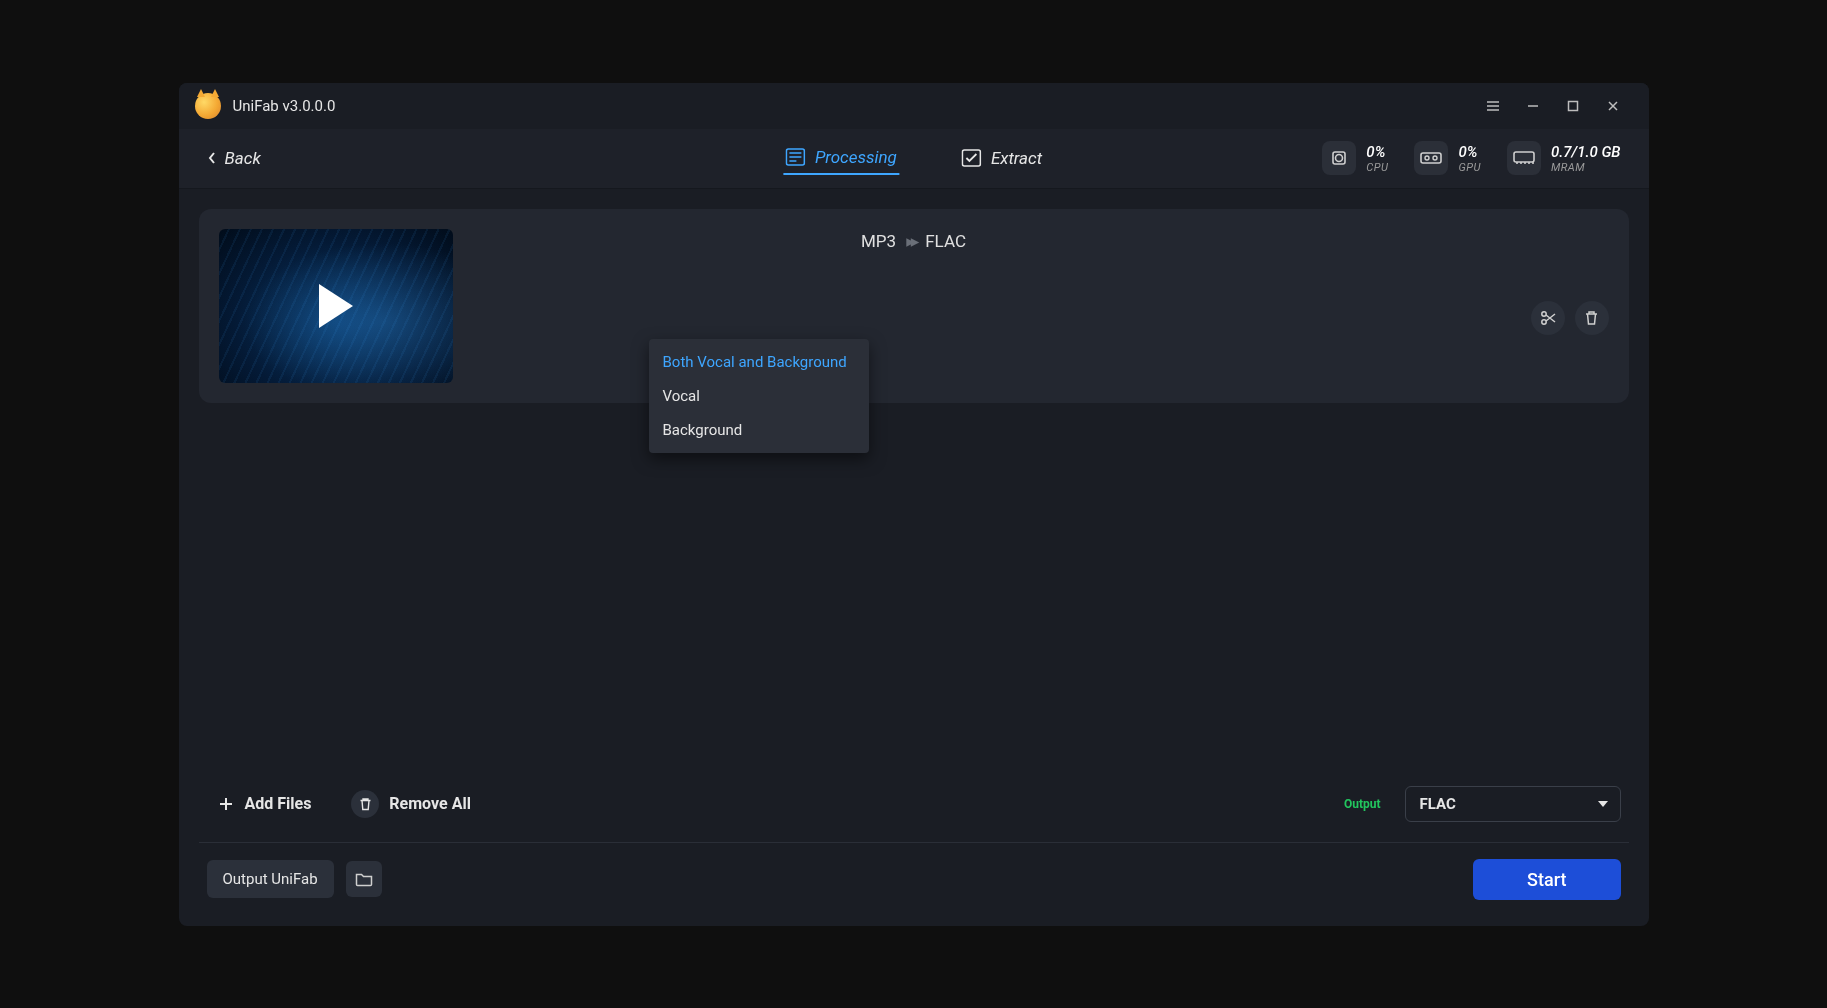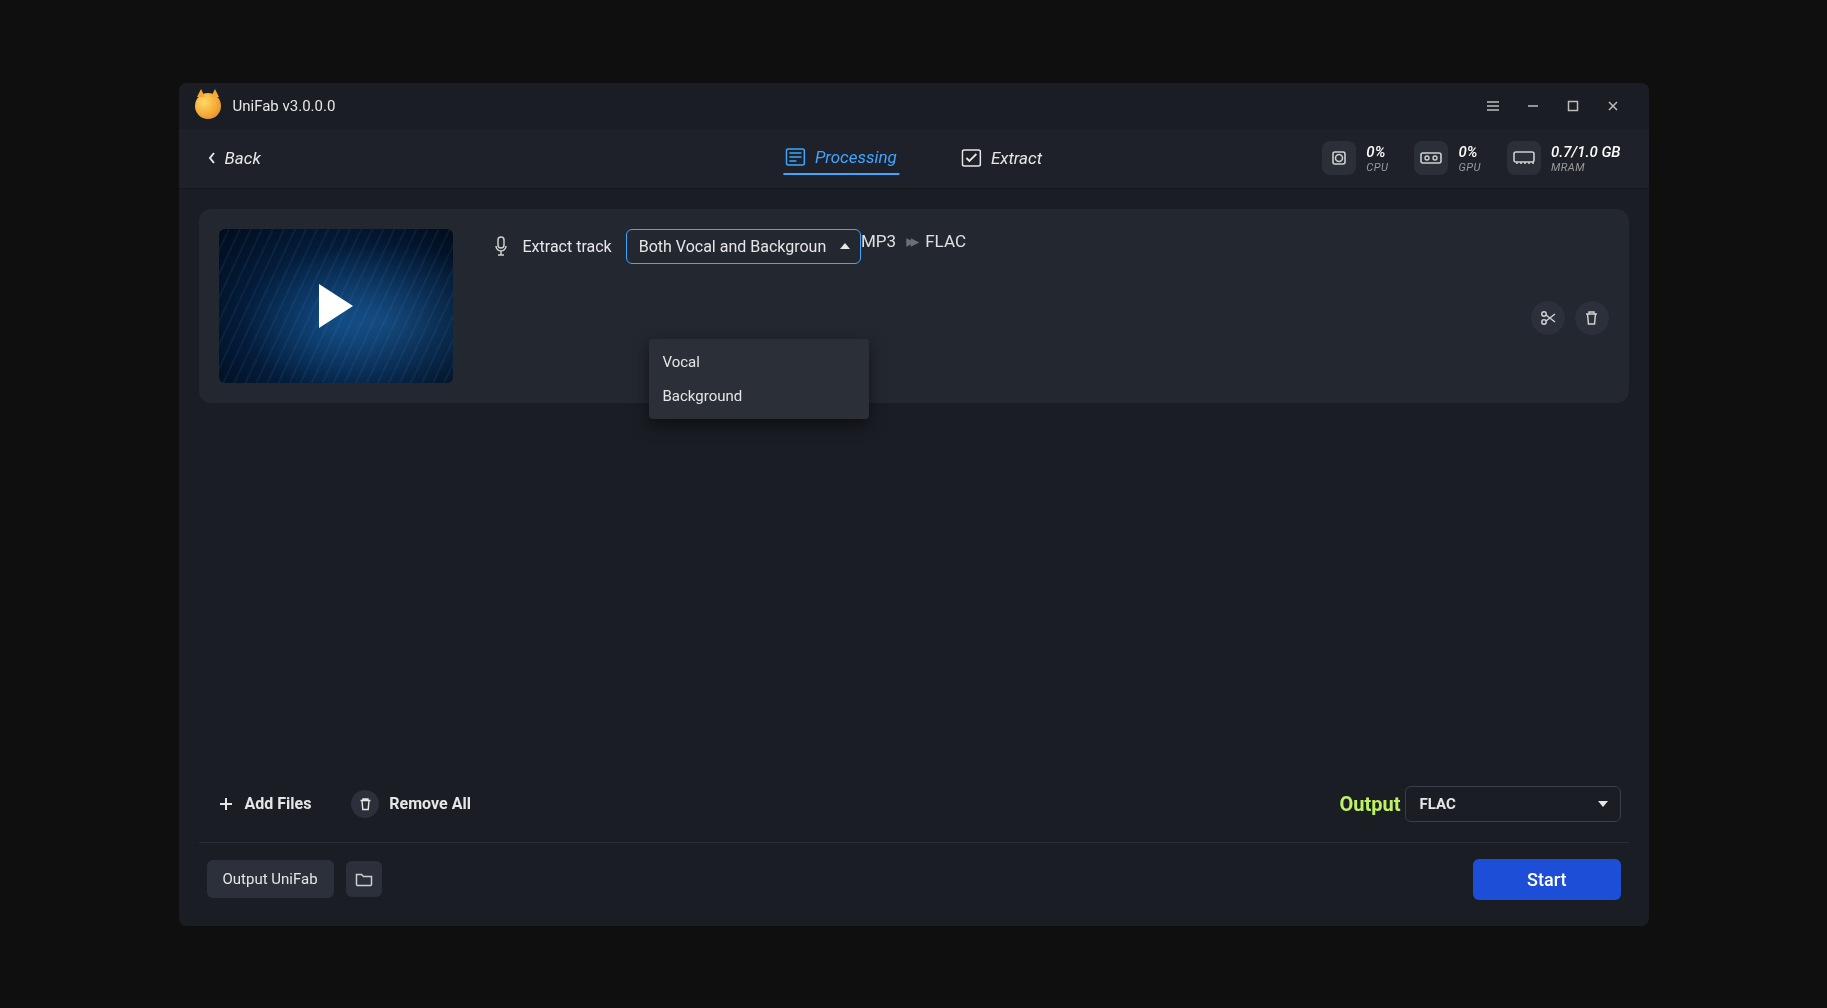--- a/index.html
+++ b/index.html
@@ -213,21 +213,21 @@
     padding: 6px 10px;
     cursor: pointer;
     border-radius: 6px;
   }
   .tool + .tool { margin-left: 20px; }
   .tool .circ {
     width: 28px; height: 28px; border-radius: 50%;
     background: #2b303a;
     display: flex; align-items: center; justify-content: center;
   }
-  .output-lbl { margin-left: auto; font-size: 20px; color: #bef264; margin-right: 4px; }
+  .output-lbl { margin-left: auto; font-size: 12px; color: #22c55e; margin-right: 24px; }
   .output-select {
     border: 1px solid #3a3f49;
     border-radius: 6px;
     padding: 8px 38px 8px 14px;
     font-size: 15px;
     color: #e6e6e6;
     background: transparent;
     min-width: 216px;
     position: relative;
     cursor: pointer;
@@ -381,31 +381,20 @@
     </div>
   </div>
 
   <div class="content">
 
     <div class="card">
       <div class="thumb">
         <div class="play"></div>
       </div>
       <div class="card-main">
-        <div class="row2">
-          <svg width="16" height="20" viewBox="0 0 16 20" style="color:#cfcfcf">
-              <rect x="5" y="1" width="6" height="11" rx="3" fill="none" stroke="currentColor" stroke-width="1.5"></rect>
-              <path d="M3 10a5 5 0 0010 0M8 15v4M5 19h6" fill="none" stroke="currentColor" stroke-width="1.5"></path>
-            </svg>
-          <span class="lbl">Extract track</span>
-          <div class="select">
-            <span>Both Vocal and Backgroun</span>
-            <span class="caret"></span>
-          </div>
-        </div>
       </div>
 
       <div class="fmt">
         <span>MP3</span>
         <span class="arrow">▸▸</span>
         <span>FLAC</span>
       </div>
 
       <div class="card-actions">
         <div class="icon-btn">
@@ -416,20 +405,21 @@
             </svg>
         </div>
         <div class="icon-btn">
           <svg width="15" height="16" viewBox="0 0 15 16">
               <path d="M2 4h11M5 4V2h5v2M3.5 4l1 10h6l1-10" fill="none" stroke="currentColor" stroke-width="1.5"></path>
             </svg>
         </div>
       </div>
 
       <div class="dropdown">
+        <div class="opt selected">Both Vocal and Background</div>
         <div class="opt">Vocal</div>
         <div class="opt">Background</div>
       </div>
     </div>
 
     <div class="bottom-tools">
       <div class="tool">
         <svg width="18" height="18" viewBox="0 0 18 18">
             <path d="M9 3v12M3 9h12" stroke="currentColor" stroke-width="2"></path>
           </svg>

